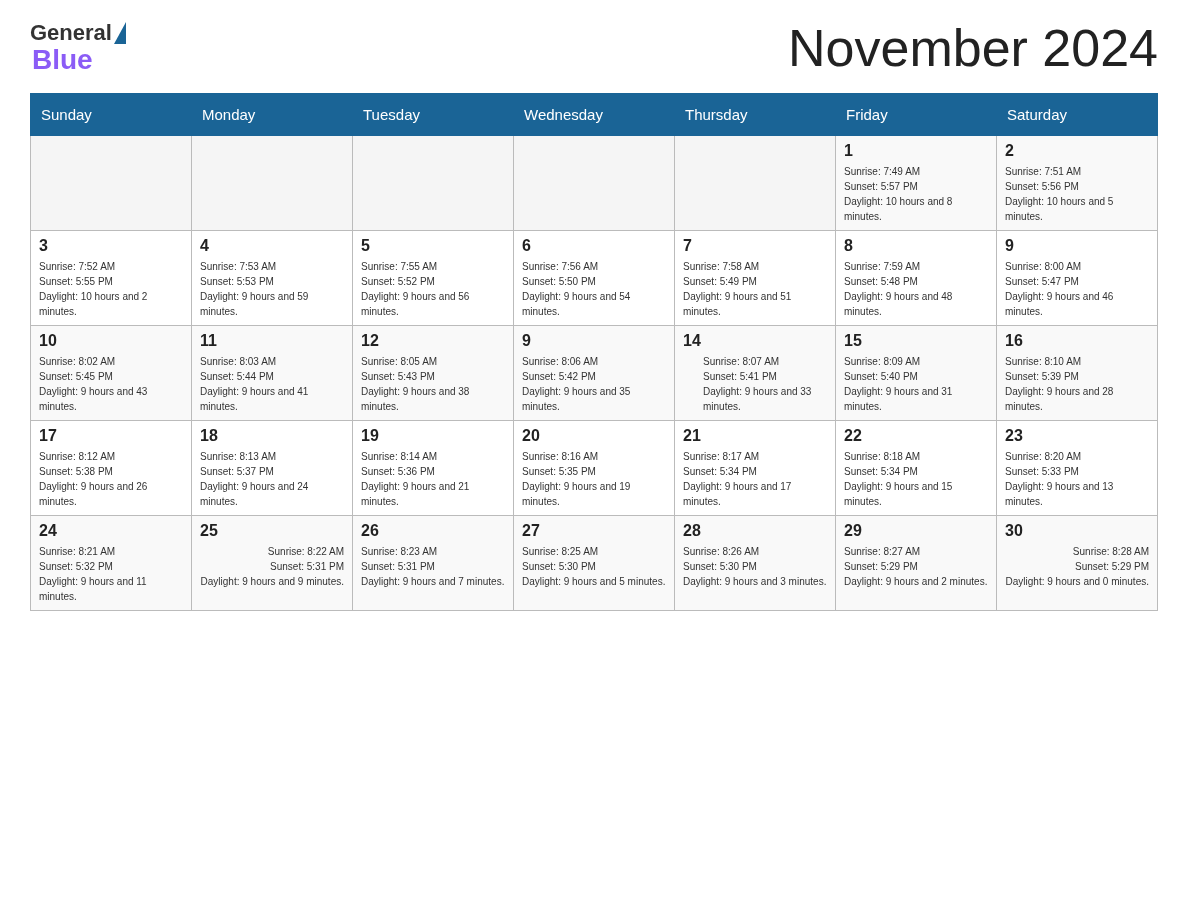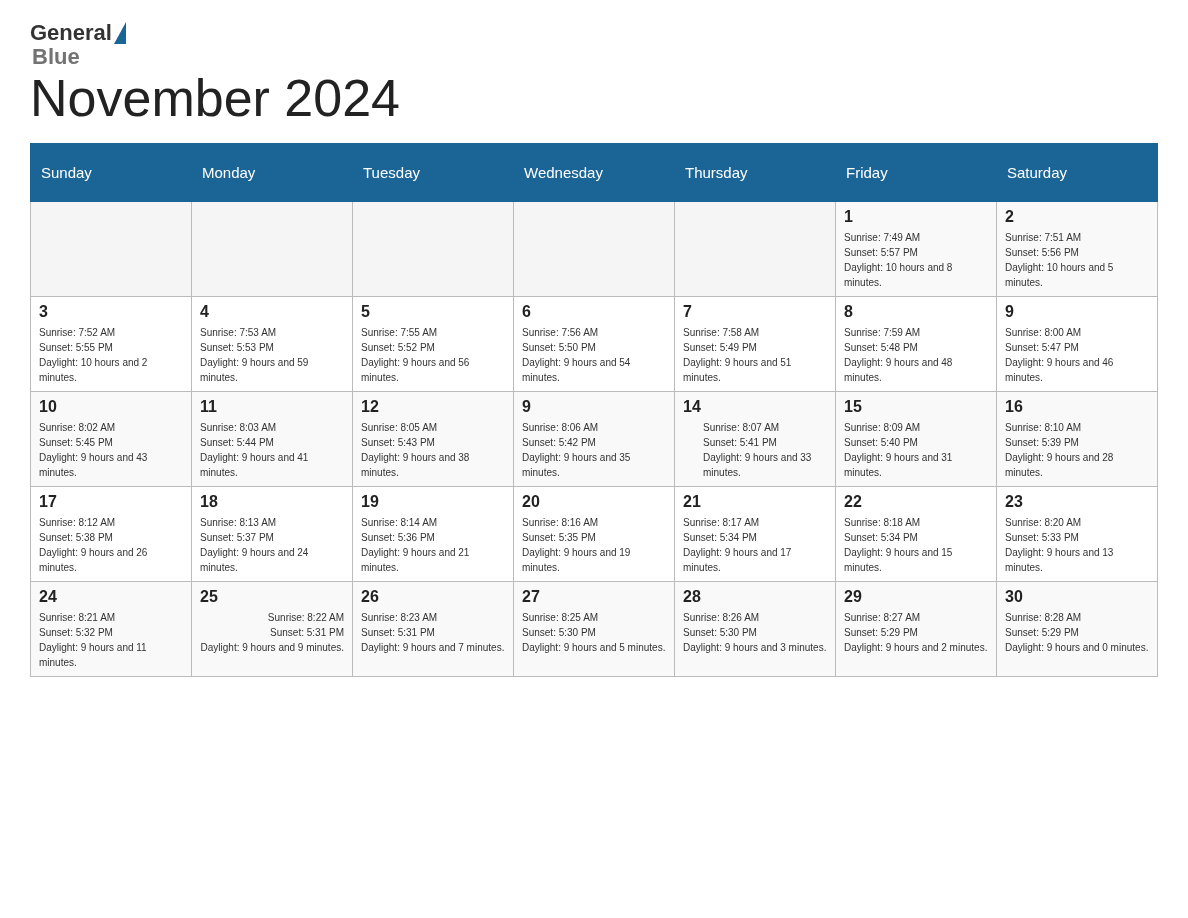--- a/index.html
+++ b/index.html
@@ -8,41 +8,40 @@
       background: #fff;
       padding: 20px 30px;
       width: 1188px;
       min-height: 918px;
     }
     .header-area {
       display: flex;
       justify-content: space-between;
       align-items: flex-start;
       margin-bottom: 16px;
-      flex-direction: column;
     }
     .logo-text-general {
       font-size: 22px;
       font-weight: bold;
       color: #333;
     }
     .logo-triangle {
       width: 0;
       height: 0;
       border-left: 12px solid transparent;
       border-right: 0px solid transparent;
       border-bottom: 22px solid #1a6496;
       display: inline-block;
       margin-left: 2px;
       vertical-align: middle;
     }
     .logo-text-blue {
-      font-size: 22px;
+      font-size: 28px;
       font-weight: bold;
-      color: #737373;
+      color: #8b5cf6;
       display: block;
       margin-top: -2px;
     }
     .title-area {
       text-align: center;
     }
     .main-title {
       font-size: 52px;
       font-weight: normal;
       color: #222;
@@ -56,21 +55,21 @@
     .calendar-table {
       width: 100%;
       border-collapse: collapse;
       border: 1px solid #aaa;
     }
     .calendar-table th {
       background-color: #1a6496;
       color: #fff;
       font-size: 15px;
       font-weight: normal;
-      padding: 20px 10px;
+      padding: 12px 10px;
       text-align: left;
       border: 1px solid #1a6496;
     }
     .calendar-table td {
       vertical-align: top;
       padding: 6px 8px;
       border: 1px solid #bbb;
       width: calc(100% / 7);
       min-height: 100px;
       font-size: 13px;
@@ -325,19 +324,19 @@
 Daylight: 9 hours and 3 minutes.</div>
         </td>
         <td>
           <span class="day-number">29</span>
           <div class="day-info" style="white-space: pre-line;">Sunrise: 8:27 AM
 Sunset: 5:29 PM
 Daylight: 9 hours and 2 minutes.</div>
         </td>
         <td>
           <span class="day-number">30</span>
-          <div class="day-info" style="white-space: pre-line;">Sunrise: 8:28 AM
+          <div class="day-info" style="white-space: pre-line; text-align: right;">Sunrise: 8:28 AM
 Sunset: 5:29 PM
 Daylight: 9 hours and 0 minutes.</div>
         </td>
       </tr>
     </tbody>
 </table>
 
 </body></html>

